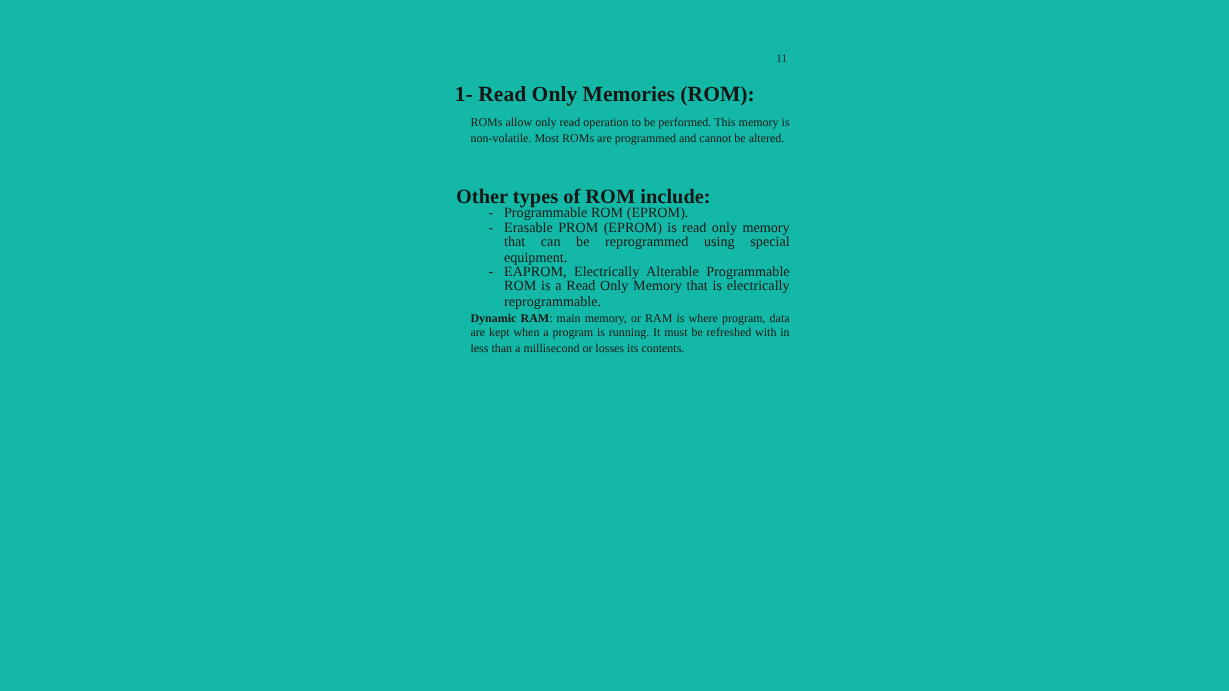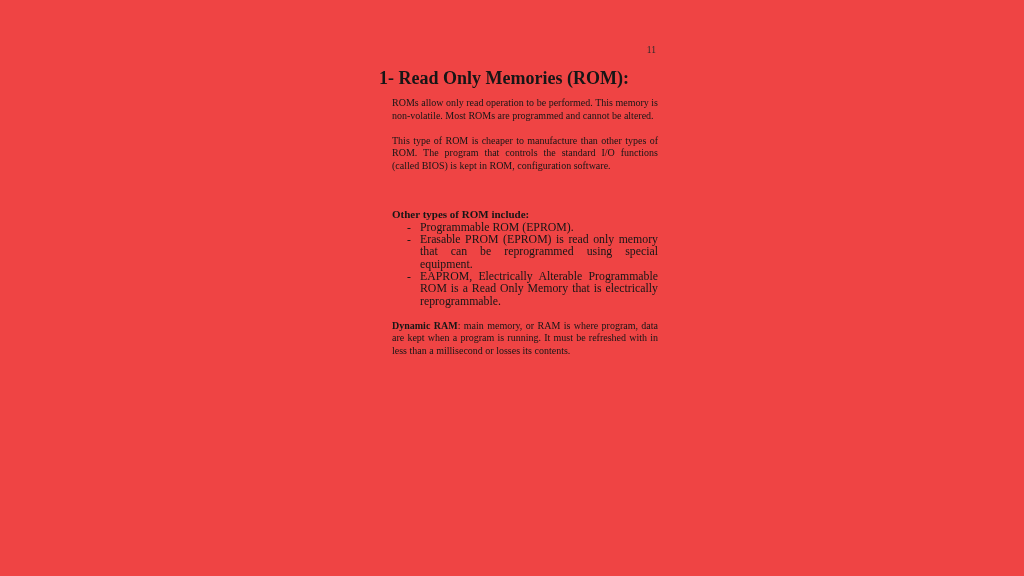--- a/index.html
+++ b/index.html
@@ -8,21 +8,21 @@
     height: 576px;
     background: #ffffff;
     overflow: hidden;
     font-family: "Liberation Serif", "DejaVu Serif", serif;
   }
   .page {
     position: absolute;
     left: 0; top: 0;
     width: 1024px;
     height: 576px;
-    background: #ef4444;
+    background: #14b8a6;
   }
   .content {
     position: absolute;
     left: 379px;
     top: 45px;
     width: 280px;
     color: #161616;
   }
   .page-number {
     text-align: right;
@@ -39,24 +39,24 @@
   }
   .body-para {
     font-size: 10px;
     line-height: 12.35px;
     text-align: justify;
     margin-left: 13px;
     width: 266px;
     margin-top: 13px;
   }
   .subheading {
-    font-size: 11px;
+    font-size: 17px;
     font-weight: bold;
     line-height: 12.4px;
-    margin-left: 13px;
+    margin-left: 1px;
     margin-top: 36px;
   }
   .rom-list {
     margin-left: 28px;
     width: 251px;
   }
   .list-item {
     display: flex;
     font-size: 11.8px;
     line-height: 12.35px;
@@ -65,36 +65,35 @@
     flex: 0 0 13px;
     width: 13px;
   }
   .item-text {
     flex: 1 1 auto;
     text-align: justify;
   }
   #rw-heading { margin-top: 11px; }
   #rw-para1 { margin-top: 12px; }
   #rw-para2 { margin-top: 13px; }
-  #rw-para3 { margin-top: 13px; }
+  #rw-para3 { margin-top: 3px; }
   b { font-weight: bold; }
 </style>
 </head>
 <body>
 
 <div class="page">
   <div class="content">
 
     <div class="page-number">11</div>
 
     <div class="section-heading">1- Read Only Memories (ROM):</div>
 
     <p class="body-para">ROMs allow only read operation to be performed. This memory is non-volatile. Most ROMs are programmed and cannot be altered.</p>
 
-    <p class="body-para">This type of ROM is cheaper to manufacture than other types of ROM. The program that controls the standard I/O functions (called BIOS) is kept in ROM, configuration software.</p>
 
     <div class="subheading">Other types of ROM include:</div>
 
     <div class="rom-list">
       <div class="list-item">
         <span class="bullet-marker">-</span>
         <span class="item-text">Programmable ROM (EPROM).</span>
       </div>
       <div class="list-item">
         <span class="bullet-marker">-</span>

